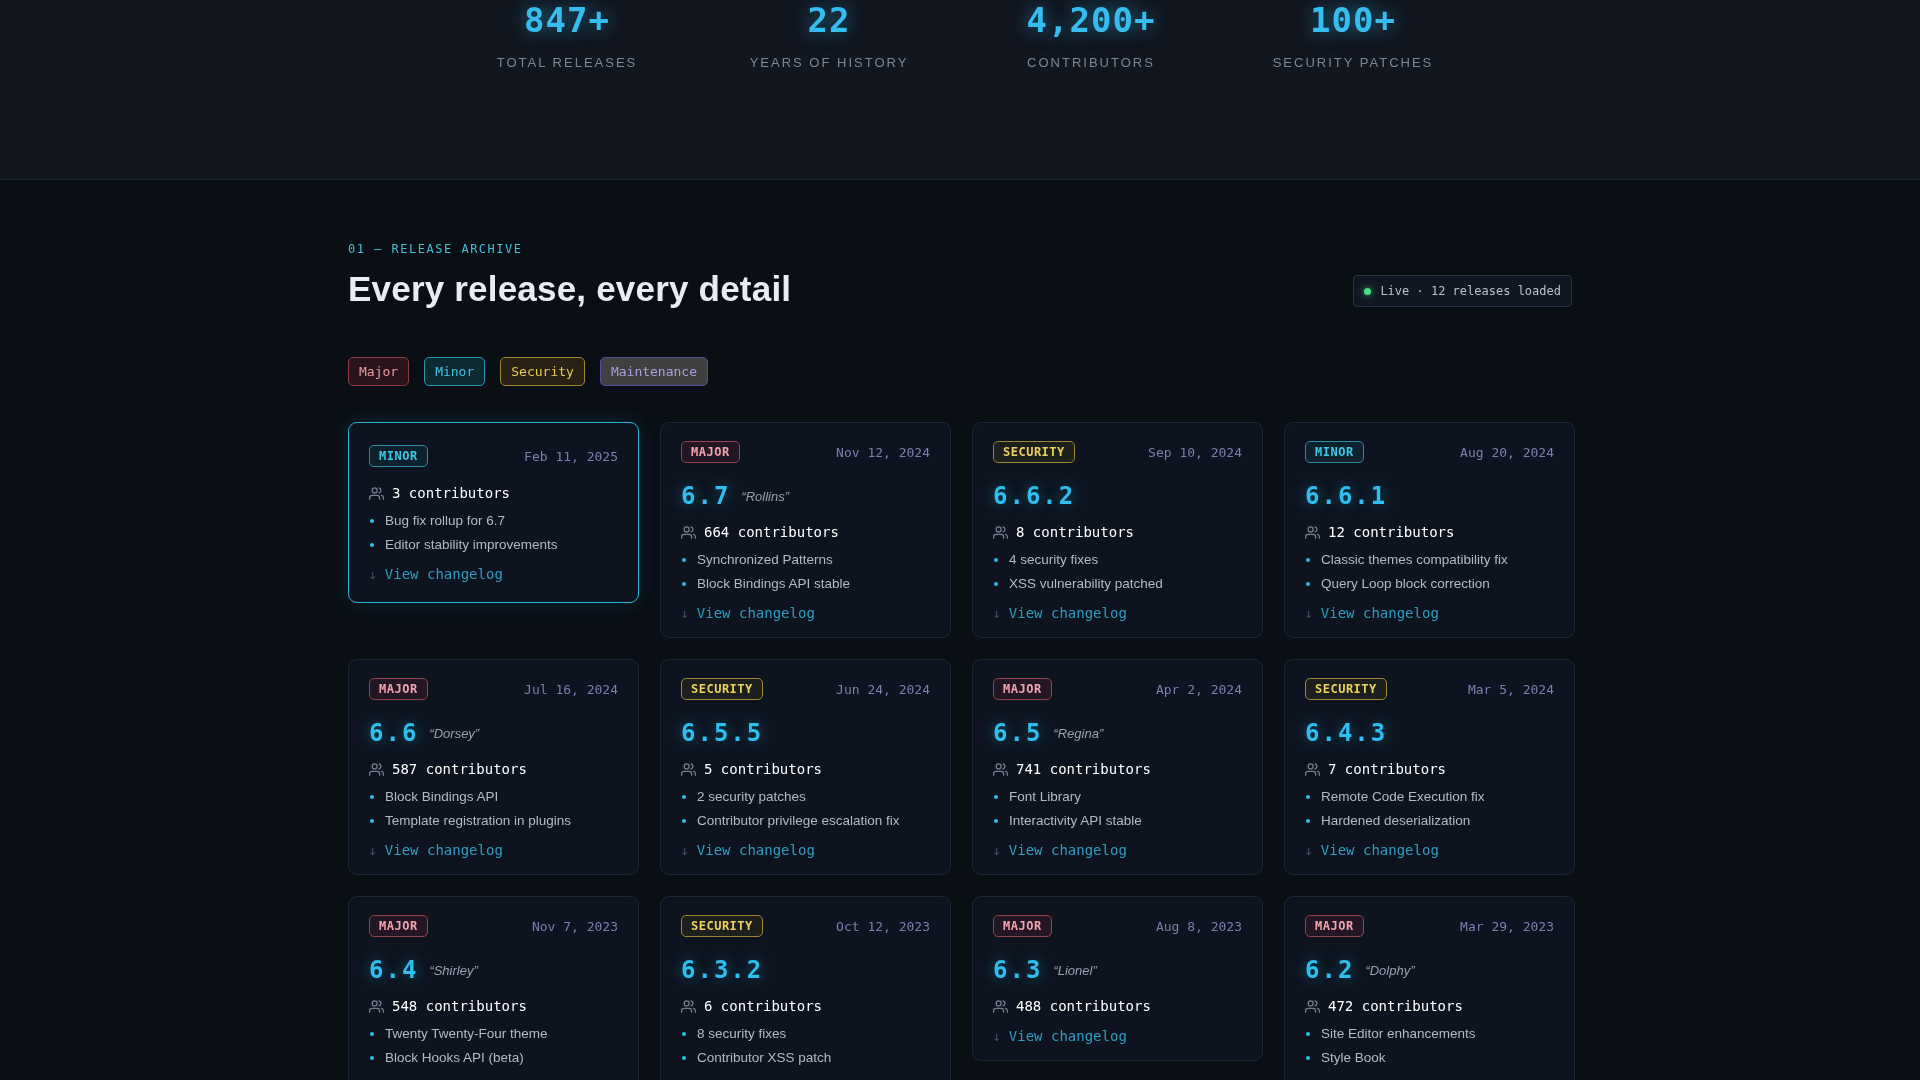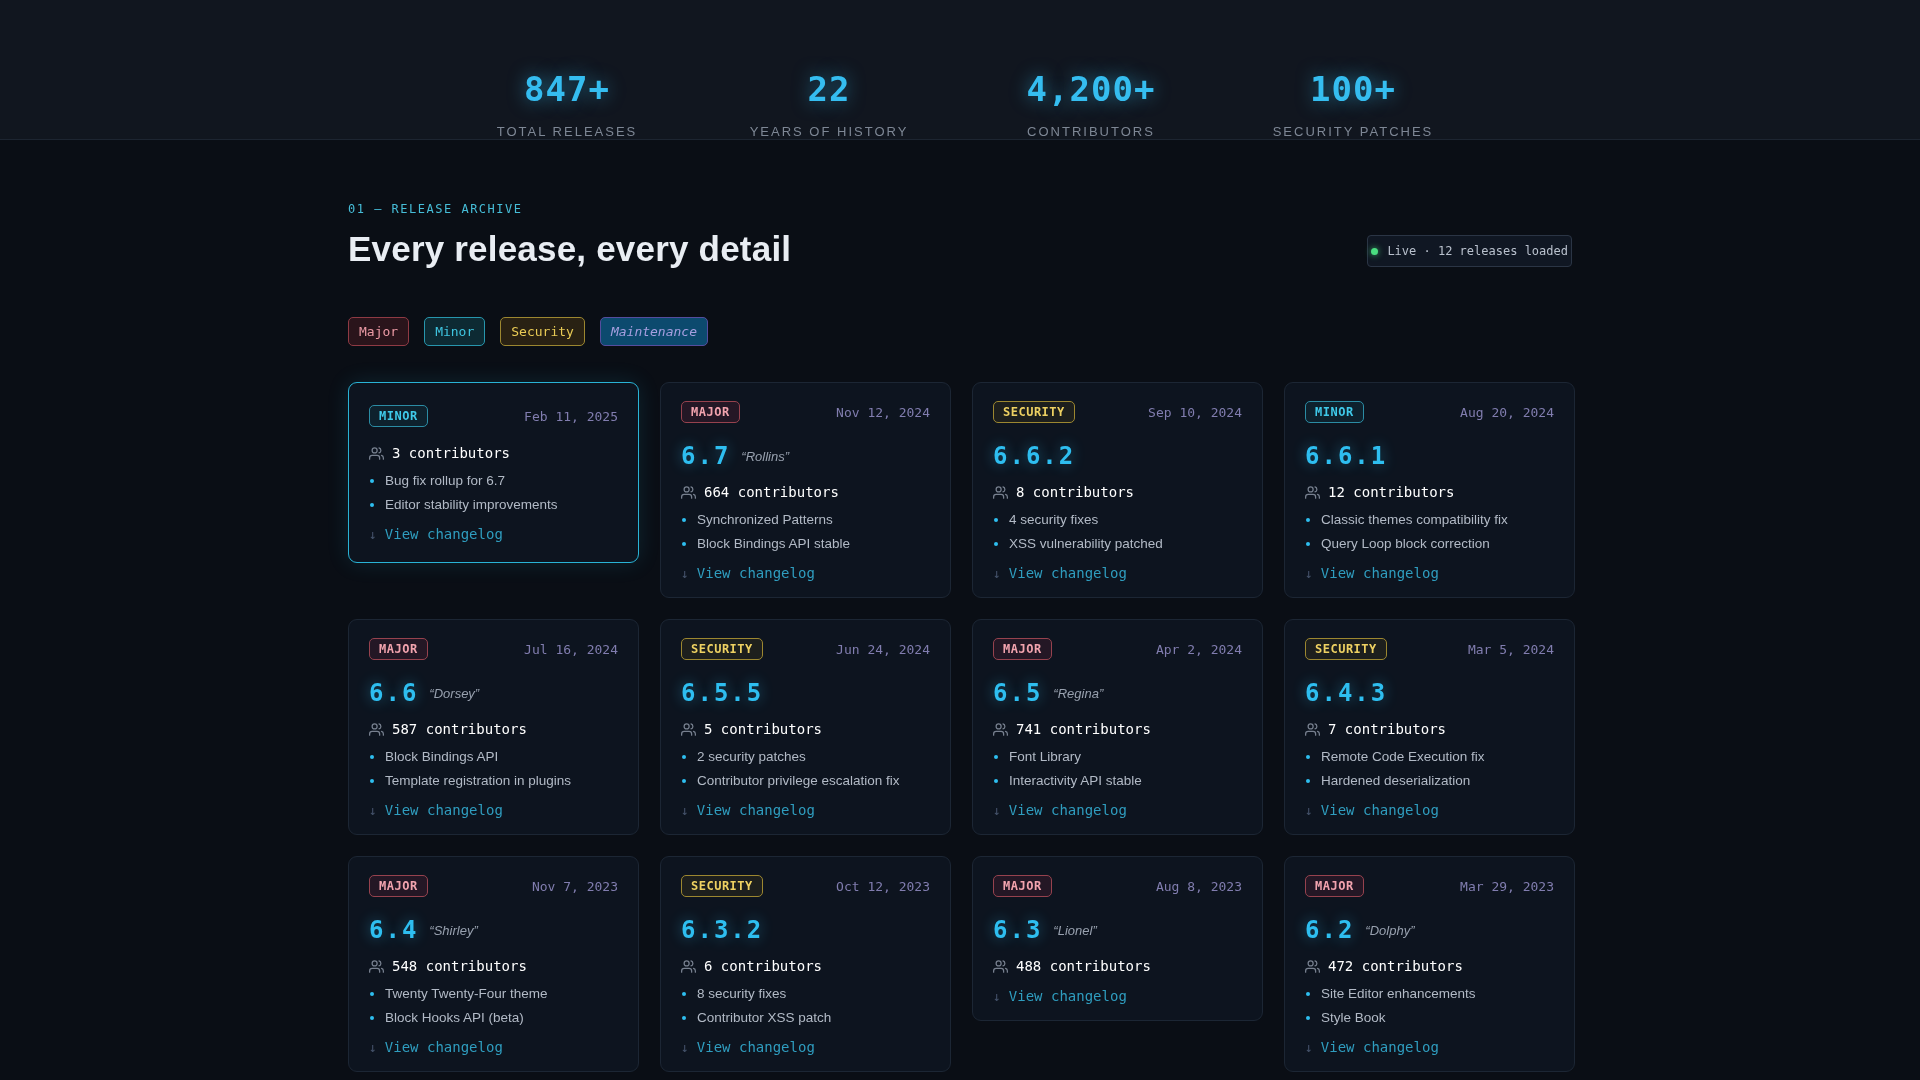--- a/index.html
+++ b/index.html
@@ -6,24 +6,24 @@
   html,body { width:1920px; height:1080px; }
   body {
     background:#0a0e15;
     font-family:"DejaVu Sans Mono", monospace;
     overflow:hidden;
     -webkit-font-smoothing:antialiased;
   }
 
   
   .stats-bar {
-    height:140px;
+    height:180px;
     background:#11161f;
     border-bottom:1px solid #1d2531;
-    display:flex; align-items:flex-end; justify-content:center;
+    display:flex; align-items:flex-start; justify-content:center;
   }
   .stats-row { display:flex; }
   .stat { width:262px; text-align:center; }
   .stat-value {
     font-weight:bold; font-size:34px; letter-spacing:1px;
     color:#35bdf0;
     text-shadow:0 0 18px rgba(53,189,240,.55);
   }
   .stat-label {
     margin-top:15px;
@@ -41,37 +41,37 @@
     display:flex; align-items:flex-end; justify-content:space-between;
     margin-top:13px;
   }
   h2.page-title {
     font-family:"Liberation Sans", sans-serif;
     font-size:35px; font-weight:bold; color:#e9edf3; letter-spacing:.2px;
   }
   .live-badge {
     display:flex; align-items:center; gap:9px;
     border:1px solid #2b3545; background:#101723;
-    border-radius:4px; padding:8px 3px;
+    border-radius:4px; padding:8px 10px;
     font-size:12px; color:#b9c1cd; white-space:nowrap;
     margin-bottom:2px;
   }
   .live-dot { width:7px; height:7px; border-radius:50%; background:#4ade80; box-shadow:0 0 6px rgba(74,222,128,.8); }
 
   
   .filters { display:flex; gap:15px; margin-top:48px; }
   .filter {
     font-family:"DejaVu Sans Mono", monospace;
     font-size:13px; padding:6px 10px; border-radius:5px;
     border:1px solid transparent; cursor:pointer; background:none;
   }
   .filter.major        { color:#ec9aa5; border-color:#8f3a44; background:#2a141b; }
   .filter.minor        { color:#3fc5e0; border-color:#2796ad; background:#0d2a33; }
   .filter.security     { color:#e9cb55; border-color:#9c8730; background:#292113; }
-  .filter.maintenance  { color:#a79fe0; border-color:#554d9e; background:#0c4a6e;font-style:italic; }
+  .filter.maintenance  { color:#a79fe0; border-color:#554d9e; background:#404040; }
 
   
   .grid {
     margin-top:36px;
     display:grid; grid-template-columns:repeat(4, 291px); gap:21px;
     align-items:start;
   }
   .card {
     background:#0d141f;
     border:1px solid #1c2634;

